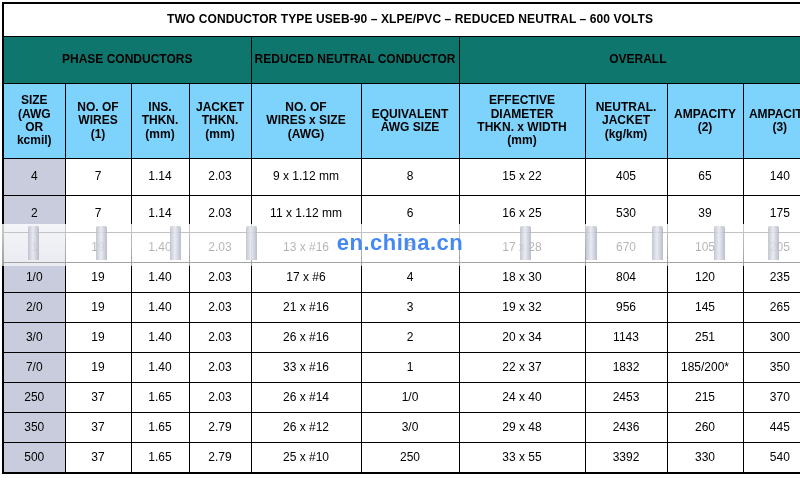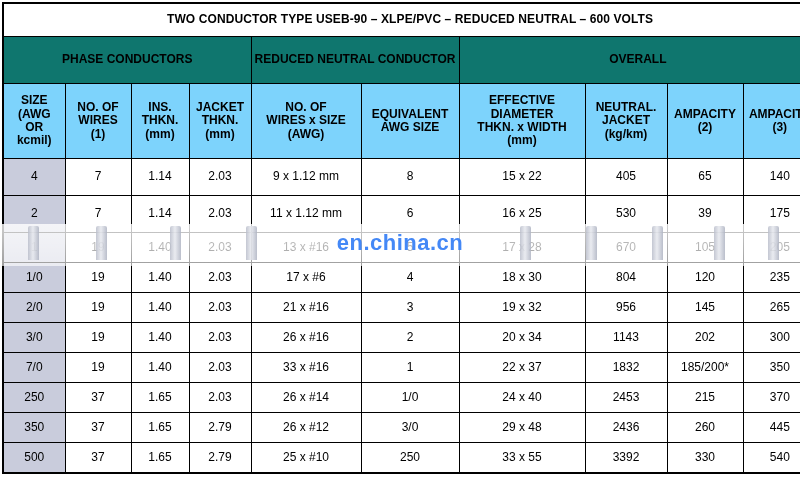--- a/index.html
+++ b/index.html
@@ -258,21 +258,21 @@
 
       <tr>
         <td class="rowlabel">3/0</td>
         <td class="data">19</td>
         <td class="data">1.40</td>
         <td class="data">2.03</td>
         <td class="data">26 x #16</td>
         <td class="data">2</td>
         <td class="data">20 x 34</td>
         <td class="data">1143</td>
-        <td class="data">202</td>
+        <td class="data">251</td>
         <td class="data">300</td>
       </tr>
 
       <tr>
         <td class="rowlabel">7/0</td>
         <td class="data">19</td>
         <td class="data">1.40</td>
         <td class="data">2.03</td>
         <td class="data">33 x #16</td>
         <td class="data">1</td>

